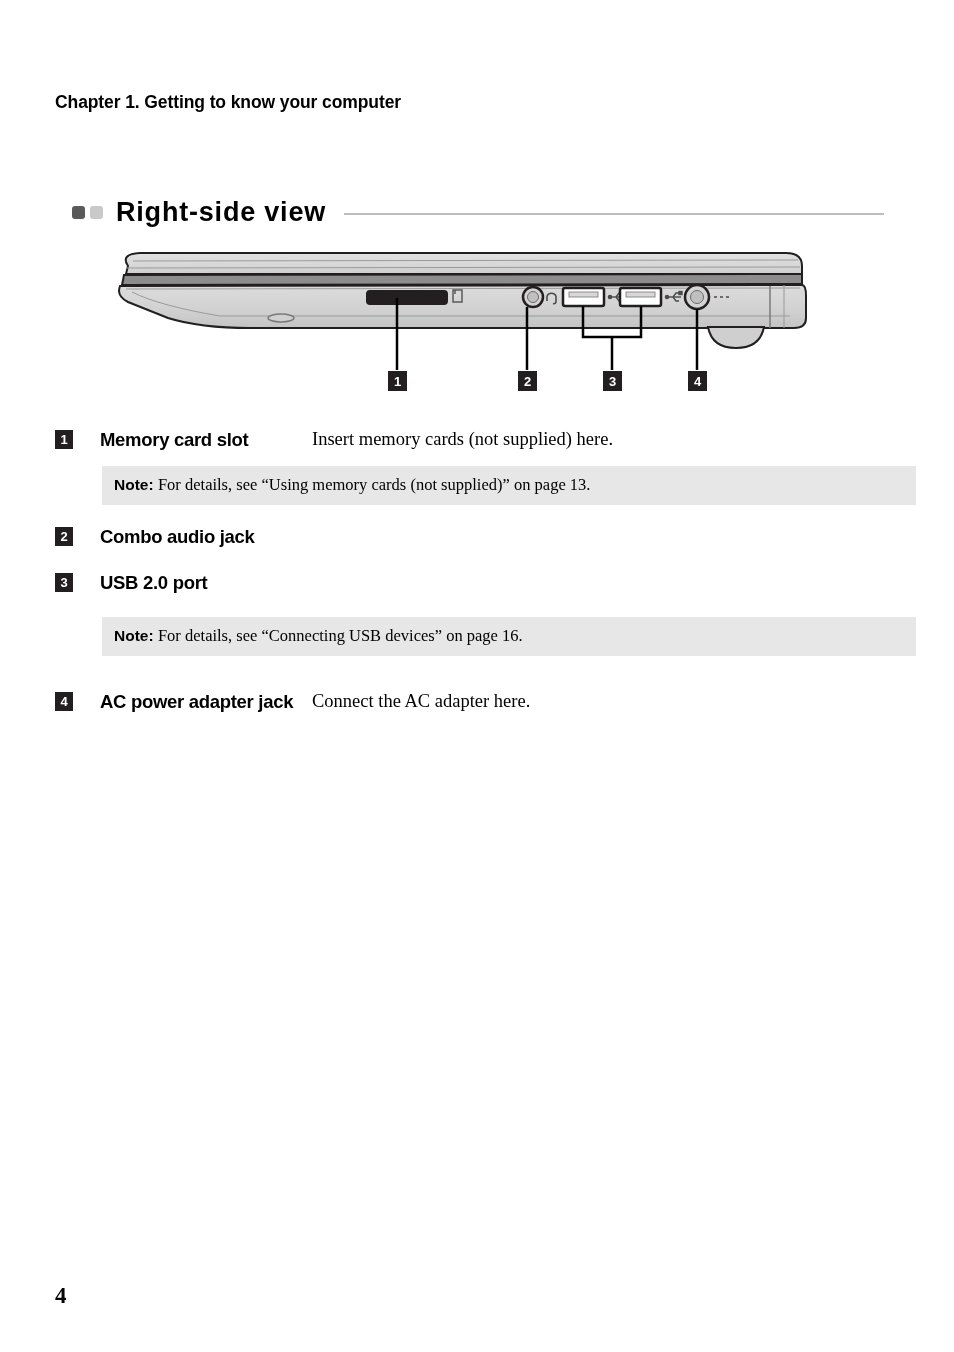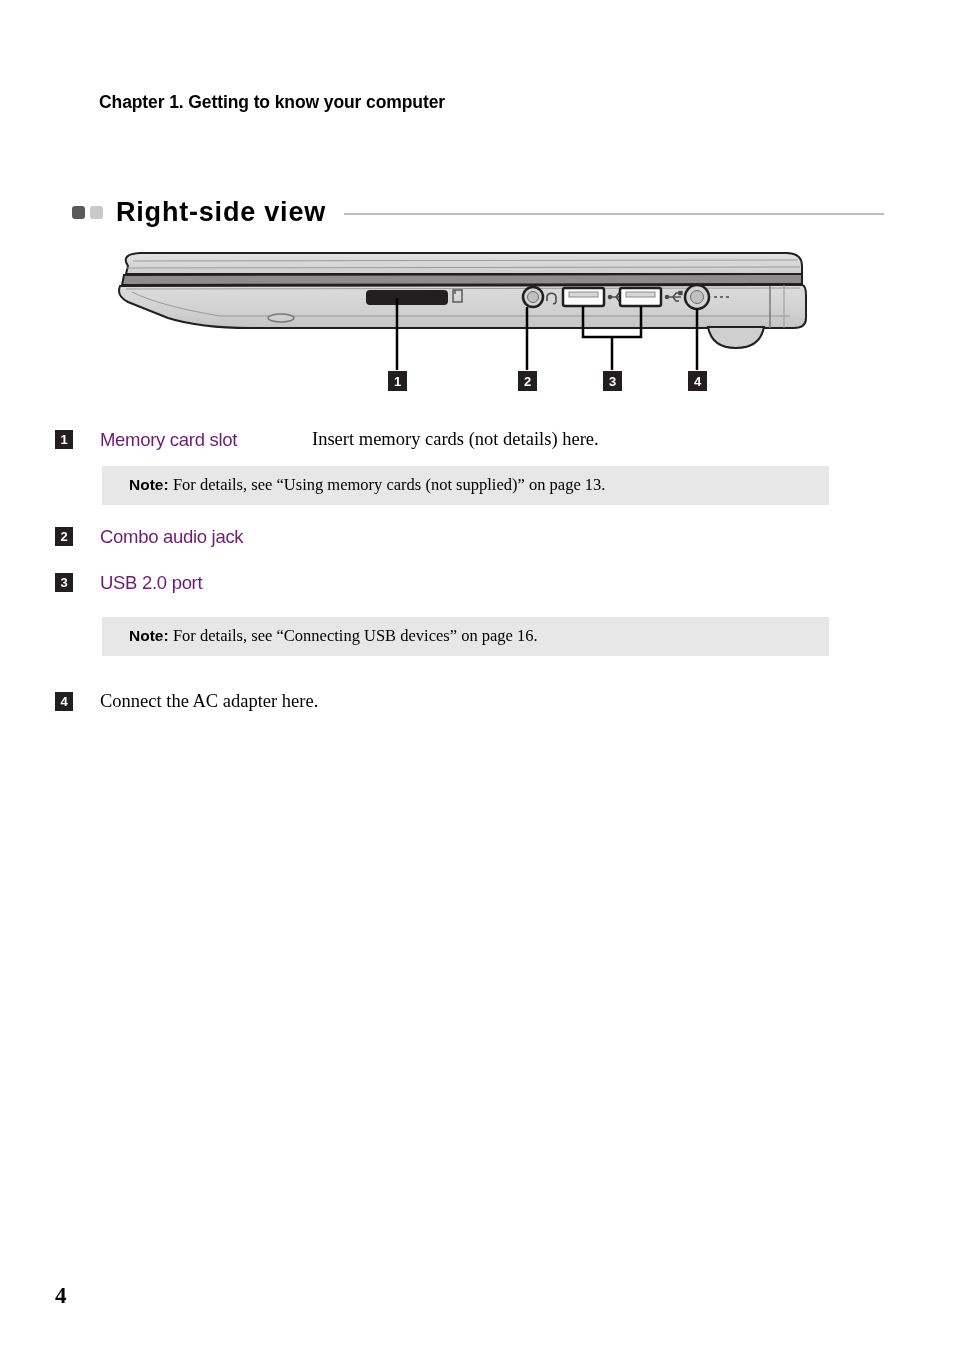--- a/index.html
+++ b/index.html
@@ -19,21 +19,20 @@
   
   .chapter-header {
     position: absolute;
     left: 55px;
     top: 92px;
     font-family: "Liberation Sans", sans-serif;
     font-weight: bold;
     font-size: 17.5px;
     letter-spacing: -0.1px;
     color: #000;
-    margin-left: 44px;
   }
 
   
   .section-head {
     position: absolute;
     left: 72px;
     top: 195px;
     width: 812px;
     height: 34px;
     display: flex;
@@ -100,42 +99,42 @@
     font-family: "Liberation Sans", sans-serif;
     font-weight: bold;
     font-size: 13px;
     line-height: 19px;
     text-align: center;
   }
   .label-cell {
     width: 212px;
     flex: none;
     font-family: "Liberation Sans", sans-serif;
-    font-weight: normal;
+    font-weight: bold;
     font-size: 18.5px;
     line-height: 1.52;
     letter-spacing: -0.3px;
-    color: #701a75;
+    color: #000000;
   }
   .desc-cell {
     flex: 1;
     font-family: "Liberation Serif", serif;
     font-size: 18.5px;
     line-height: 1.32;
     color: #000;
     padding-top: 1px;
   }
 
   
   .note {
     background: #e7e7e7;
     margin-left: 47px;
-    width: 727px;
+    width: 814px;
     box-sizing: border-box;
-    padding: 9px 0 10px 27px;
+    padding: 9px 0 10px 12px;
     font-family: "Liberation Serif", serif;
     font-size: 16.5px;
     line-height: 1.2;
     color: #000;
   }
   .note .note-label {
     font-family: "Liberation Sans", sans-serif;
     font-weight: bold;
     font-size: 15.5px;
   }
@@ -287,21 +286,21 @@
   </svg>
 </div>
 
 <div class="spec-table">
 
   <div class="row">
     <div class="badge-cell">
       <span class="badge">1</span>
     </div>
     <div class="label-cell">Memory card slot</div>
-    <div class="desc-cell">Insert memory cards (not details) here.</div>
+    <div class="desc-cell">Insert memory cards (not supplied) here.</div>
   </div>
 
   <div class="gap-sm"></div>
 
   <div class="note">
     <span class="note-label">Note: </span>
     <span>For details, see “Using memory cards (not supplied)” on page 13.</span>
   </div>
 
   <div class="gap-sm"></div>
@@ -328,20 +327,21 @@
     <span class="note-label">Note: </span>
     <span>For details, see “Connecting USB devices” on page 16.</span>
   </div>
 
   <div class="gap-lg"></div>
 
   <div class="row">
     <div class="badge-cell">
       <span class="badge">4</span>
     </div>
+    <div class="label-cell">AC power adapter jack</div>
     <div class="desc-cell">Connect the AC adapter here.</div>
   </div>
 
   <div class="gap-md"></div>
 
 
 </div>
 
 <div class="page-number">4</div>
 

